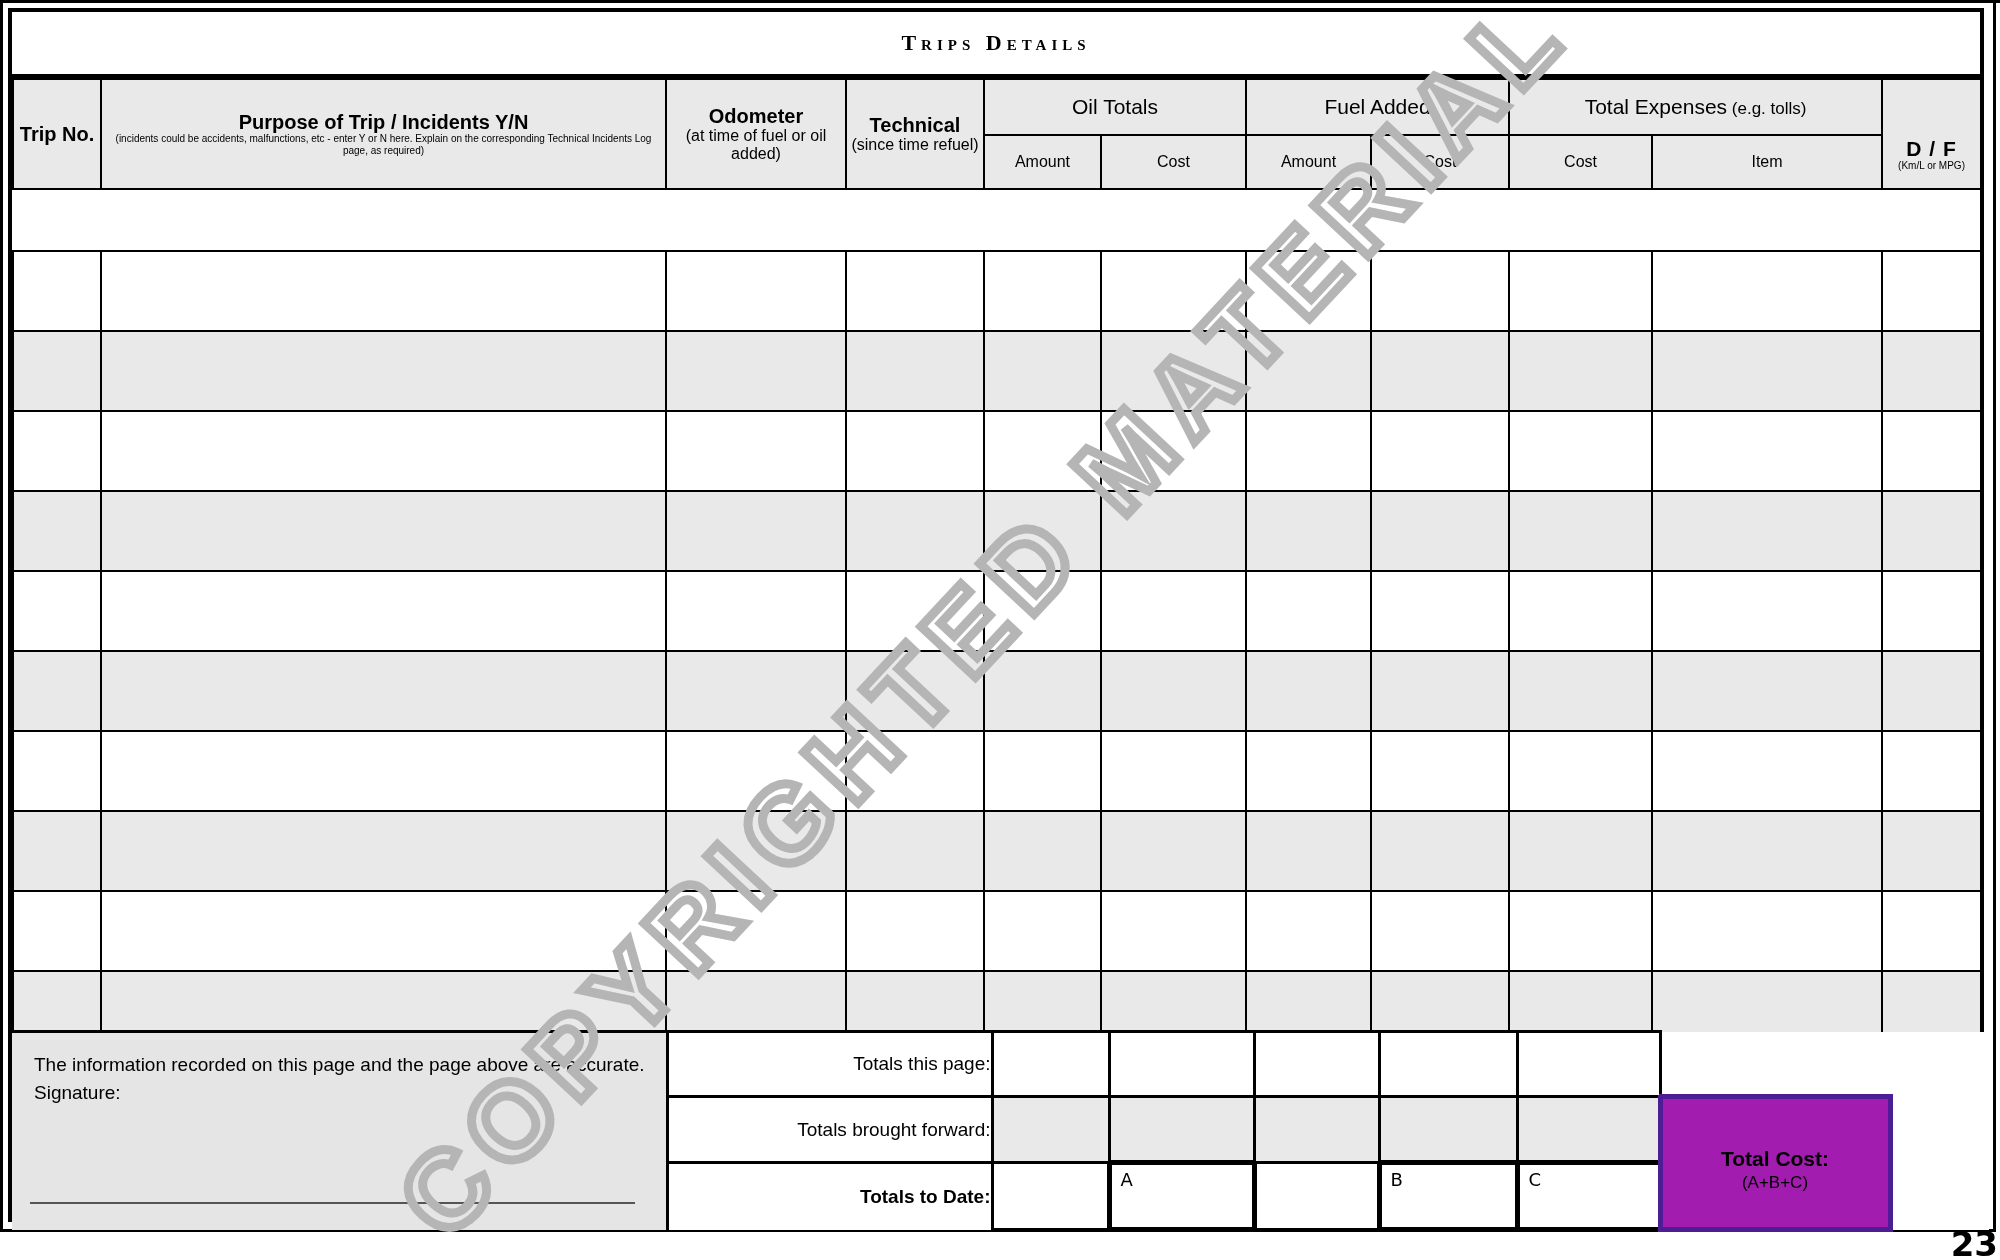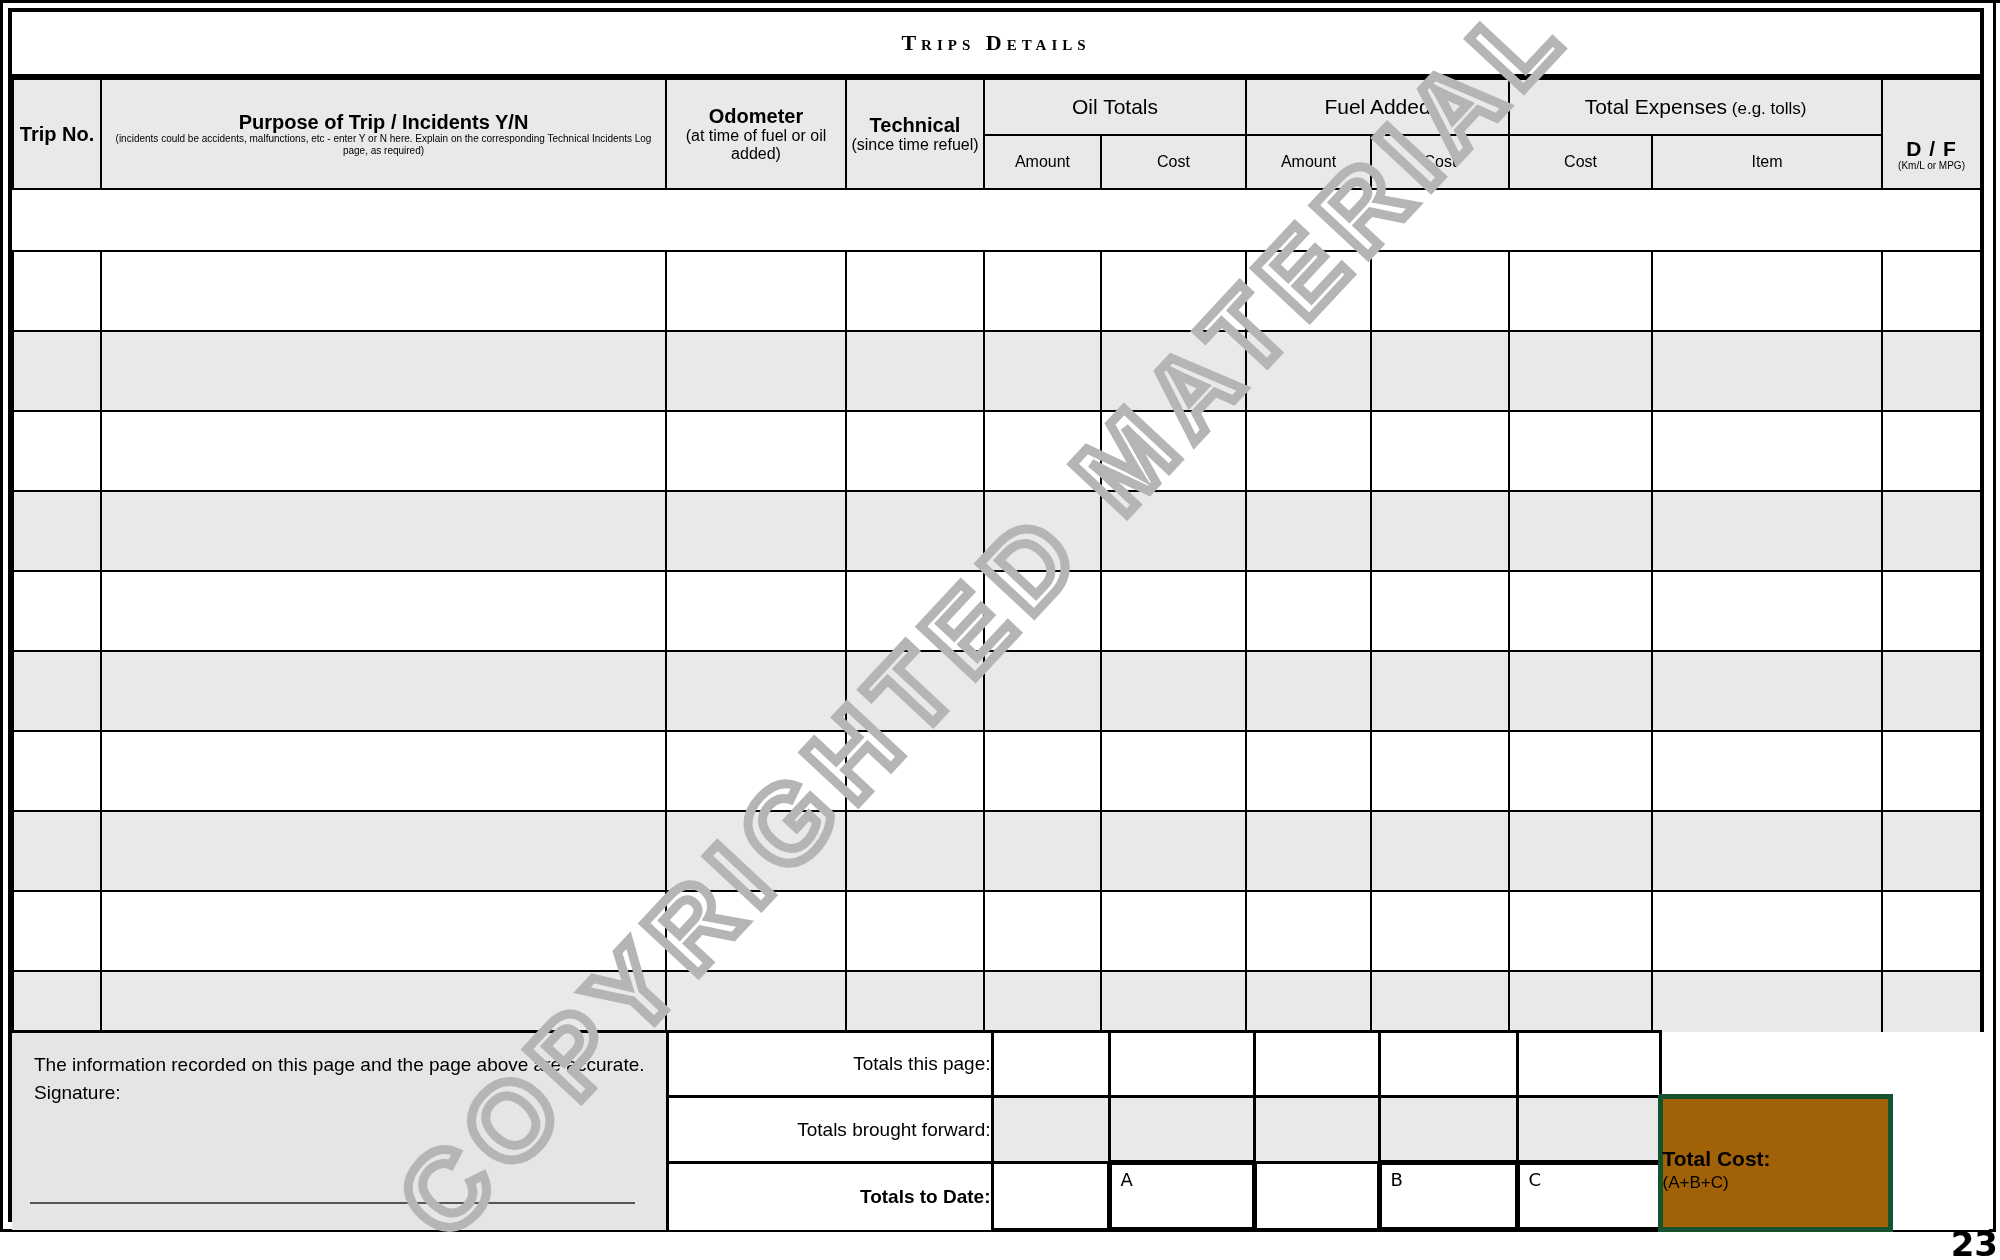--- a/index.html
+++ b/index.html
@@ -210,23 +210,23 @@
   .tot-cell.thick  { border: 5px solid #000; }
   .tot-tag {
     position: absolute;
     left: 9px;
     top: 4px;
     font-size: 18px;
     font-family: "DejaVu Sans", sans-serif;
   }
 
   .totalcost-box {
-    border: 5px solid #14532d;
-    background: #a16207;
-    text-align: left;
+    border: 5px solid #4c1d95;
+    background: #a21caf;
+    text-align: center;
     vertical-align: top;
   }
   .totalcost-box .tc-main {
     display: block;
     font-size: 21px;
     font-weight: bold;
     margin-top: 14px;
   }
   .totalcost-box .tc-sub {
     display: block;

